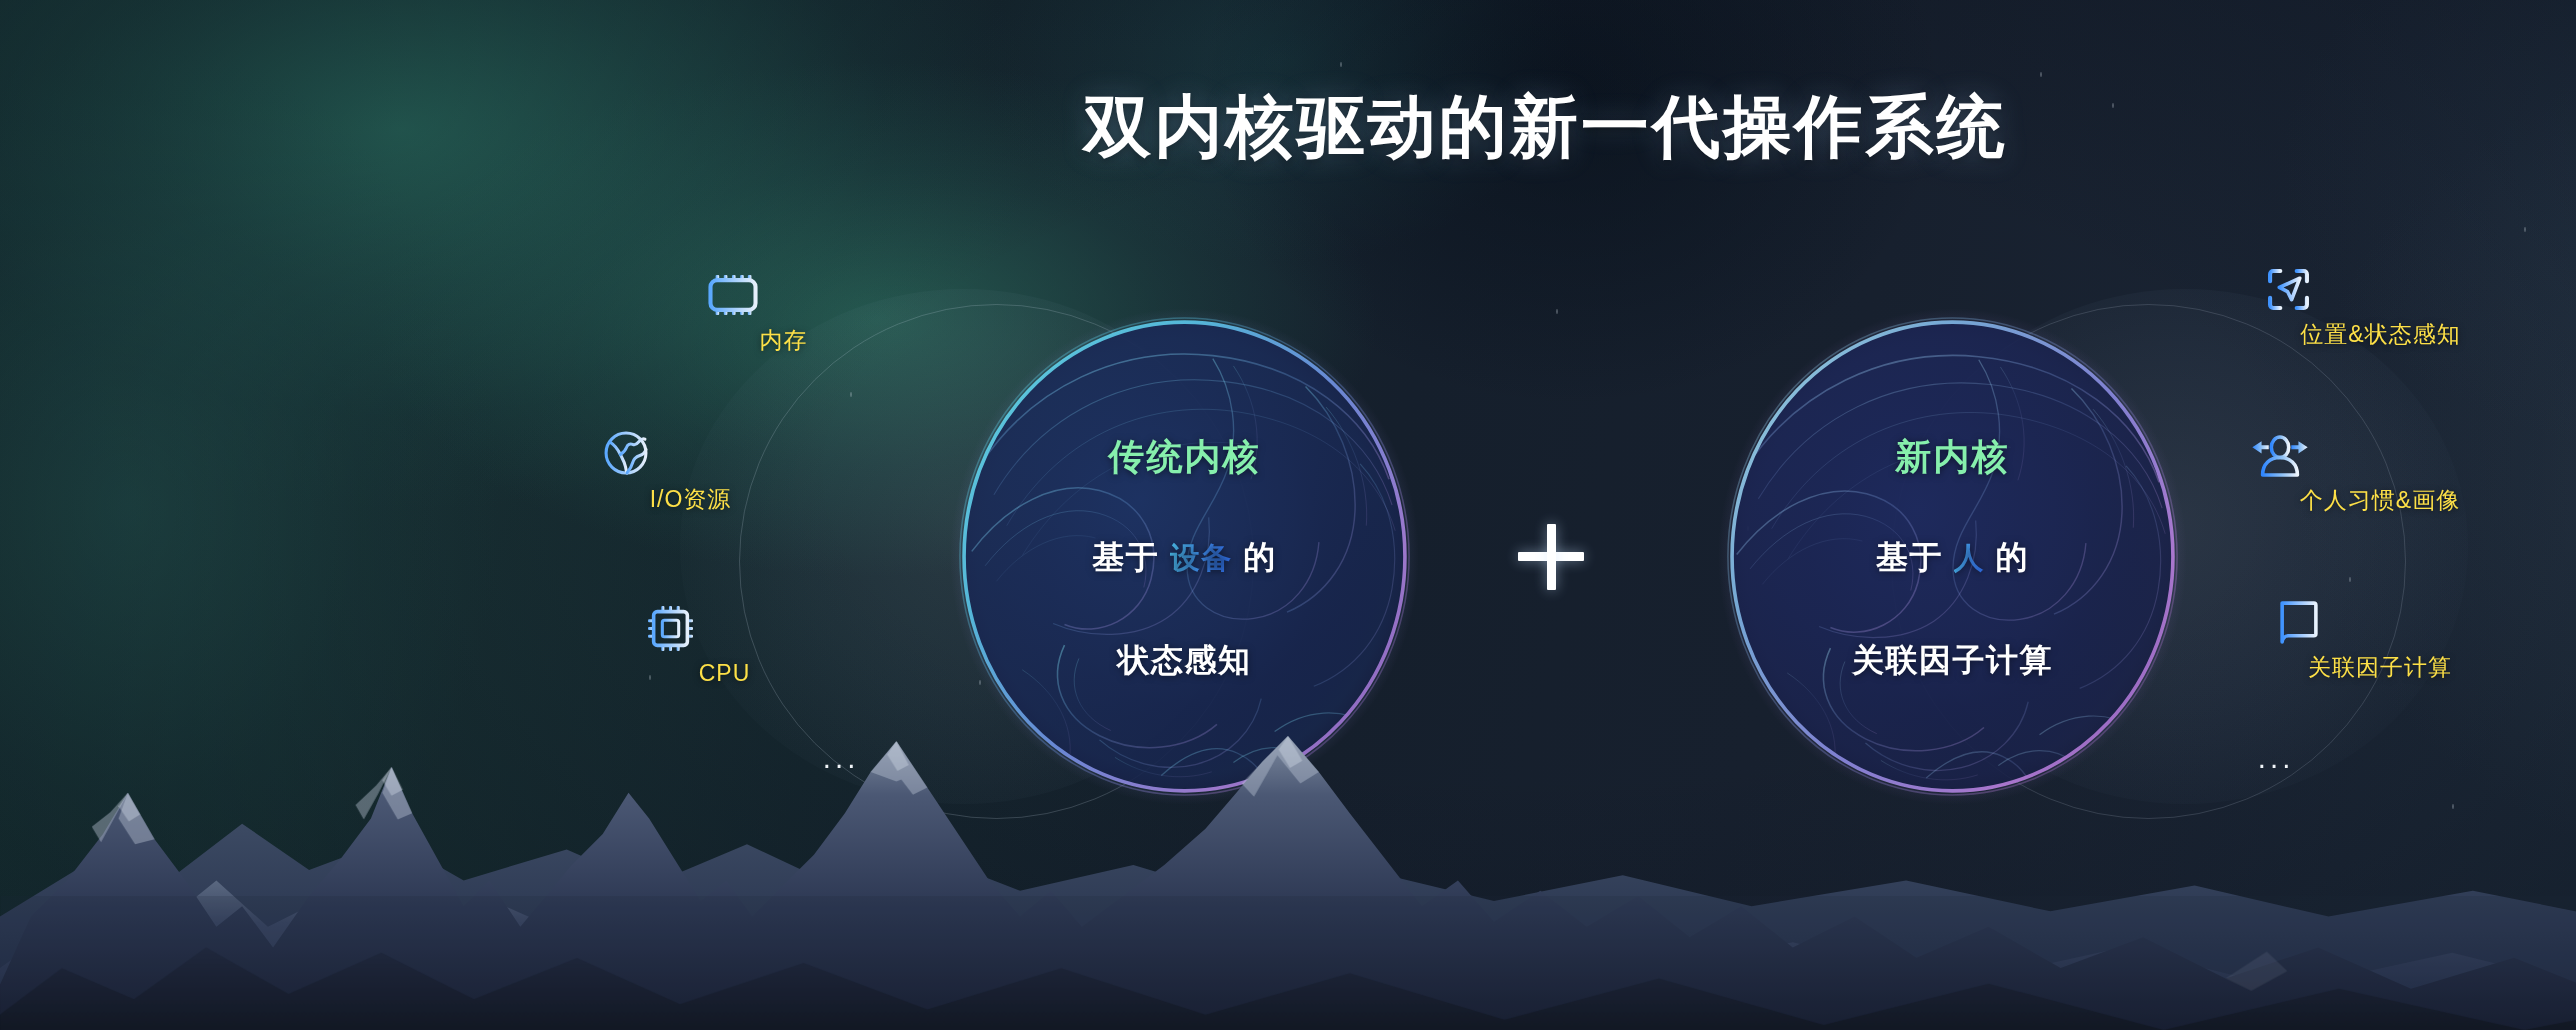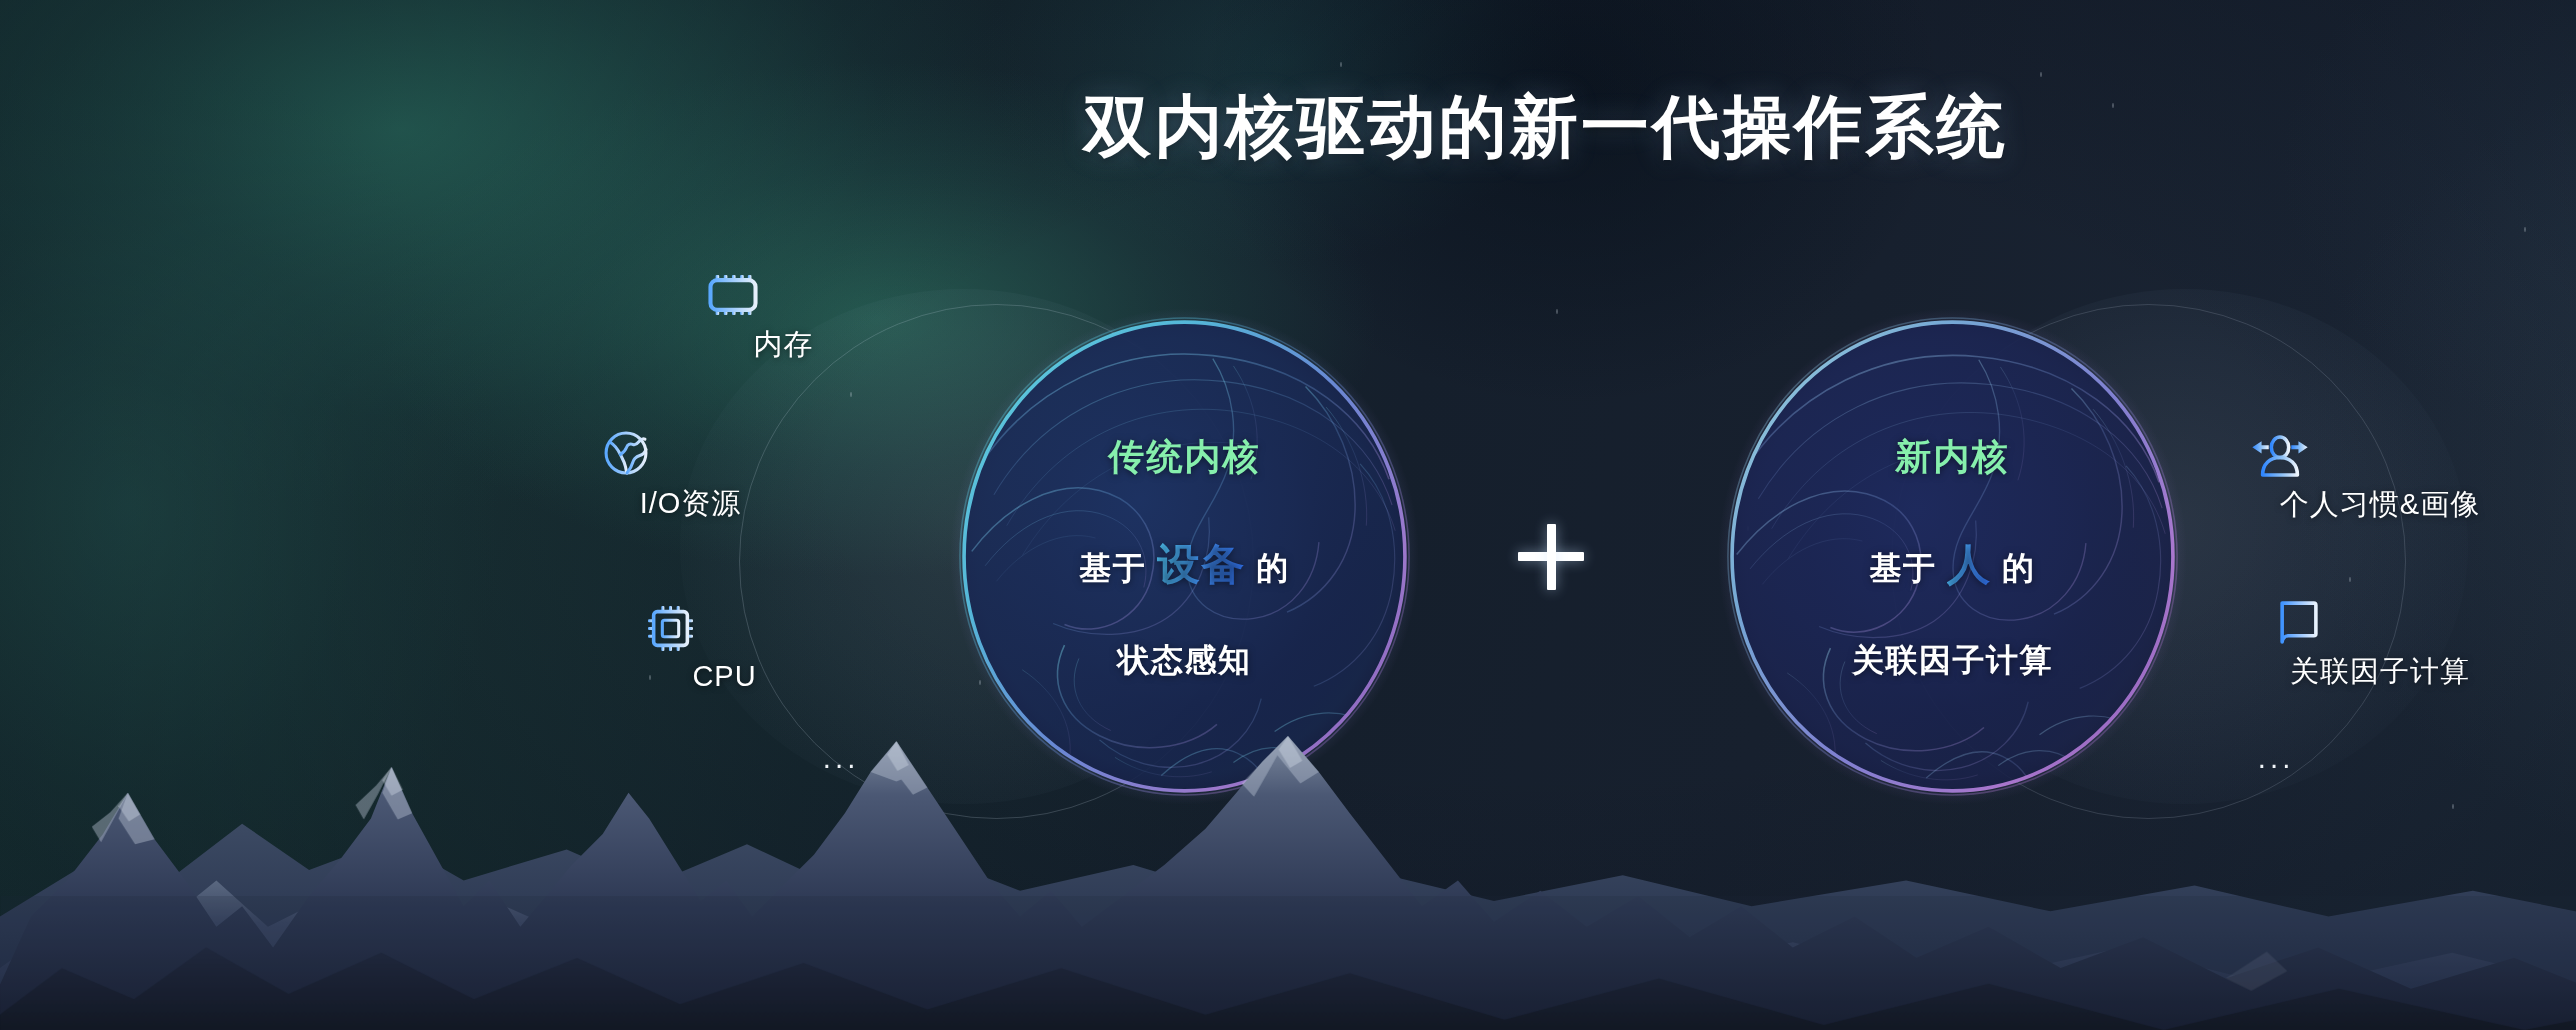--- a/index.html
+++ b/index.html
@@ -110,42 +110,42 @@
     top:124px;font-size:36px;font-weight:bold;letter-spacing:2.1px;
     color:#86efac;text-shadow:0 1px 7.2px rgba(0,0,0,.55);
   }
   .kernel-line1{
     top:227px;font-size:32px;font-weight:bold;color:#ffffff;letter-spacing:1.5px;
     text-shadow:0 1px 7.2px rgba(0,0,0,.5);
   }
   .kernel-line1 .hl{
     background:linear-gradient(100deg,#4ec3f0 0%,#3f8bf5 58%,#2f6ff2 100%);
     -webkit-background-clip:text;background-clip:text;color:transparent;
-    -webkit-text-fill-color:transparent;font-size:43px;
+    -webkit-text-fill-color:transparent;font-size:30px;
   }
   .kernel-line2{
     top:330px;font-size:32px;font-weight:bold;color:#ffffff;letter-spacing:1.5px;
     text-shadow:0 1px 7.2px rgba(0,0,0,.5);
   }
 
   
   .plus{
     position:absolute;left:1510px;top:515px;width:82px;height:82px;
   }
   .plus i{position:absolute;background:#ffffff;border-radius:1px;
           box-shadow:0 0 12.4px rgba(200,225,255,.45);}
   .plus i.h{left:8.2px;top:37px;width:66px;height:8.8px;}
   .plus i.v{left:37px;top:8.8px;width:8.8px;height:66px;}
 
   
   .icon-item{position:absolute;text-align:center;white-space:nowrap;}
   .icon-item .glyph{display:block;margin:0 auto 8.2px;}
   .icon-item .glyph svg{display:block;}
   .icon-item .lbl{
-    font-size:29px;color:#ffffff;letter-spacing:1px;
+    font-size:23px;color:#fde047;letter-spacing:1px;
     text-shadow:0 1px 6.2px rgba(0,0,0,.55);
   }
 
   .li1{left:706px;top:273px;width:155px;}
   .li2{left:603px;top:430px;width:175px;}
   .li3{left:647px;top:605px;width:155px;}
 
   .ri1{left:2267px;top:268px;width:227px;}
   .ri2{left:2251px;top:435px;width:258px;}
   .ri3{left:2277px;top:598px;width:206px;}
@@ -415,20 +415,40 @@
         <path d="M14 24 C 24 30, 30 40, 34 48 C 38 56, 42 62, 44 72 C 45 78, 46 82, 47 84" fill="none" stroke="url(#gIO)" stroke-width="6" stroke-linecap="round" stroke-linejoin="round"></path>
         <path d="M34 48 C 40 44, 44 40, 46 34 C 48 28, 53 26, 58 28 C 62 30, 66 28, 70 23 C 74 18, 78 16, 82 18" fill="none" stroke="url(#gIO)" stroke-width="6" stroke-linecap="round" stroke-linejoin="round"></path>
         <path d="M47 84 C 52 78, 56 72, 58 64 C 60 56, 66 52, 72 50 C 78 48, 82 44, 84 38" fill="none" stroke="url(#gIO)" stroke-width="6" stroke-linecap="round" stroke-linejoin="round"></path>
       </svg>
     </span>
     <span class="lbl">I/O资源</span>
   </div>
 
   <div class="ellipsis ell-left">···</div>
 
+  <div class="icon-item ri1">
+    <span class="glyph">
+      <svg width="43" height="43" viewBox="0 0 84 84" xmlns="http://www.w3.org/2000/svg">
+        <defs>
+            <linearGradient id="gLoc" x1="0%" y1="50%" x2="100%" y2="50%">
+          <stop offset="0%" stop-color="#3f93ff"></stop>
+              <stop offset="100%" stop-color="#e9f2fd"></stop>
+        </linearGradient>
+          </defs>
+        <g fill="none" stroke="url(#gLoc)" stroke-width="8" stroke-linecap="round">
+          <path d="M6 26 V12 a6 6 0 0 1 6 -6 H26"></path>
+          <path d="M58 6 H72 a6 6 0 0 1 6 6 V26"></path>
+          <path d="M78 58 V72 a6 6 0 0 1 -6 6 H58"></path>
+          <path d="M26 78 H12 a6 6 0 0 1 -6 -6 V58"></path>
+        </g>
+        <path d="M64 20 L24 38 L40 46 L48 62 Z" fill="none" stroke="url(#gLoc)" stroke-width="7" stroke-linejoin="round"></path>
+      </svg>
+    </span>
+    <span class="lbl">位置&amp;状态感知</span>
+  </div>
 
   <div class="icon-item ri2">
     <span class="glyph">
       <svg width="58" height="42" viewBox="0 0 112 82" xmlns="http://www.w3.org/2000/svg">
         <defs>
             <linearGradient id="gUsr" x1="0%" y1="50%" x2="100%" y2="50%">
           <stop offset="0%" stop-color="#2f86ff"></stop>
               <stop offset="55%" stop-color="#8dc0f5"></stop>
           <stop offset="100%" stop-color="#eef4fc"></stop>
         </linearGradient>

